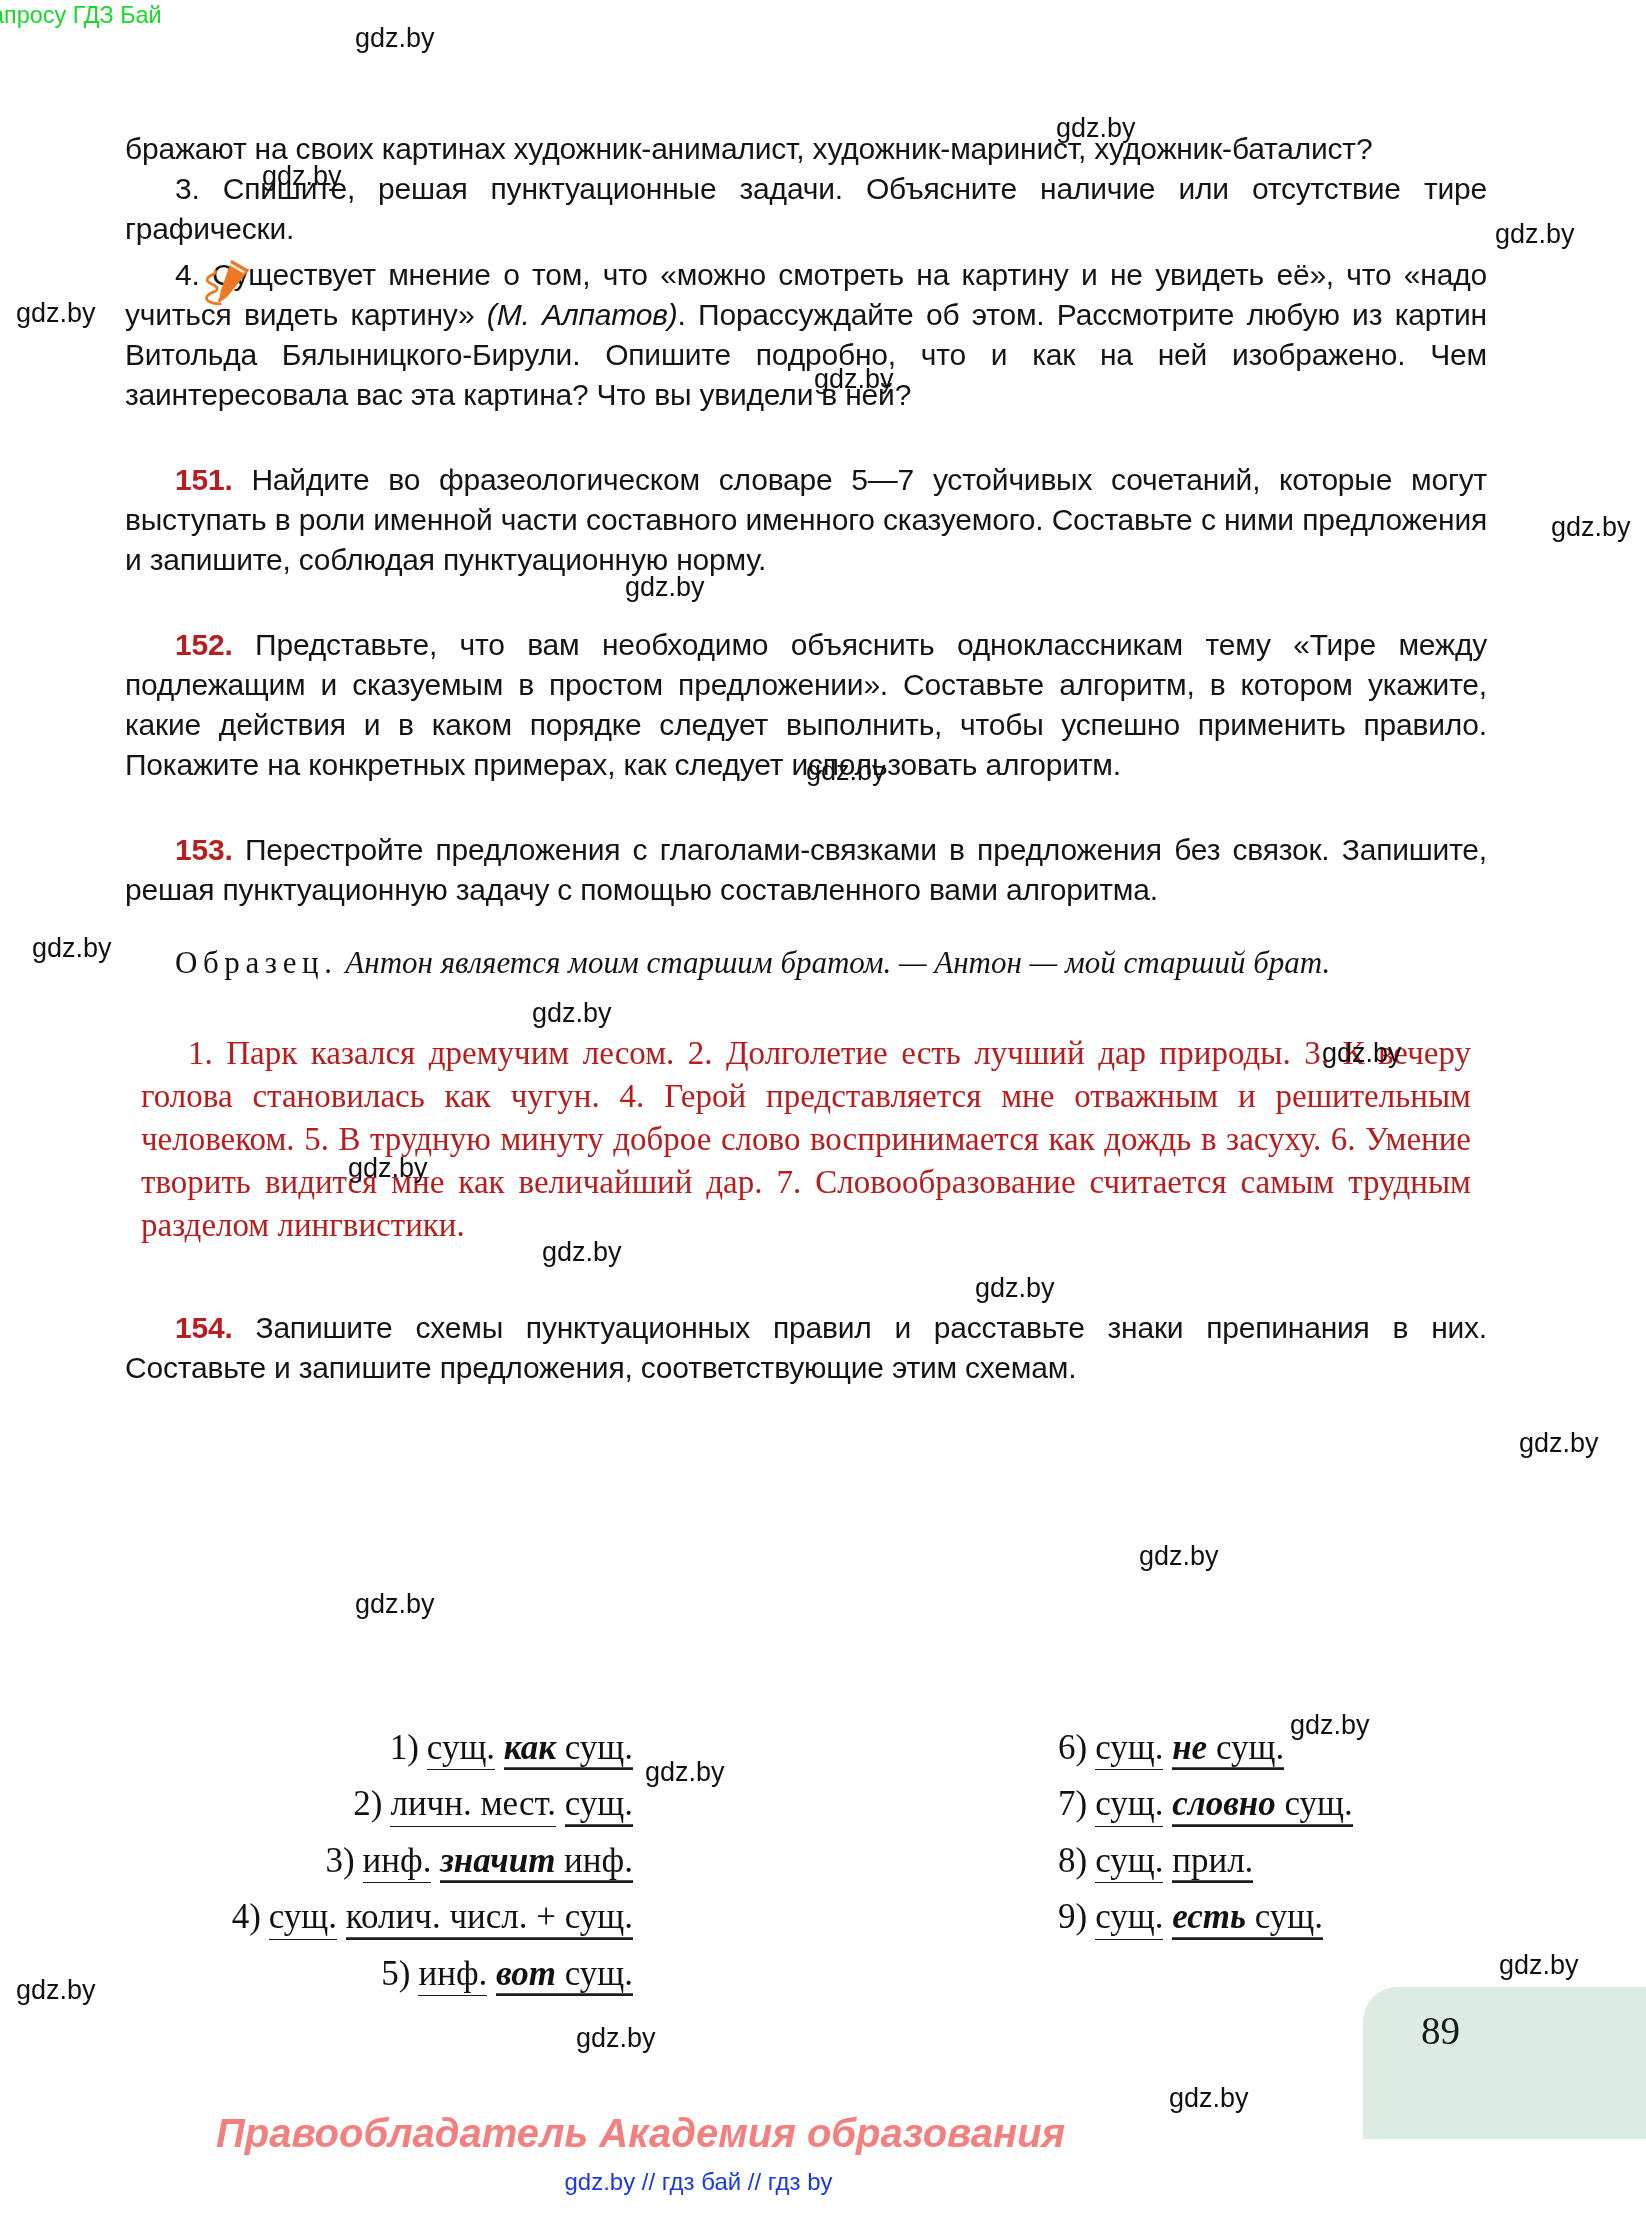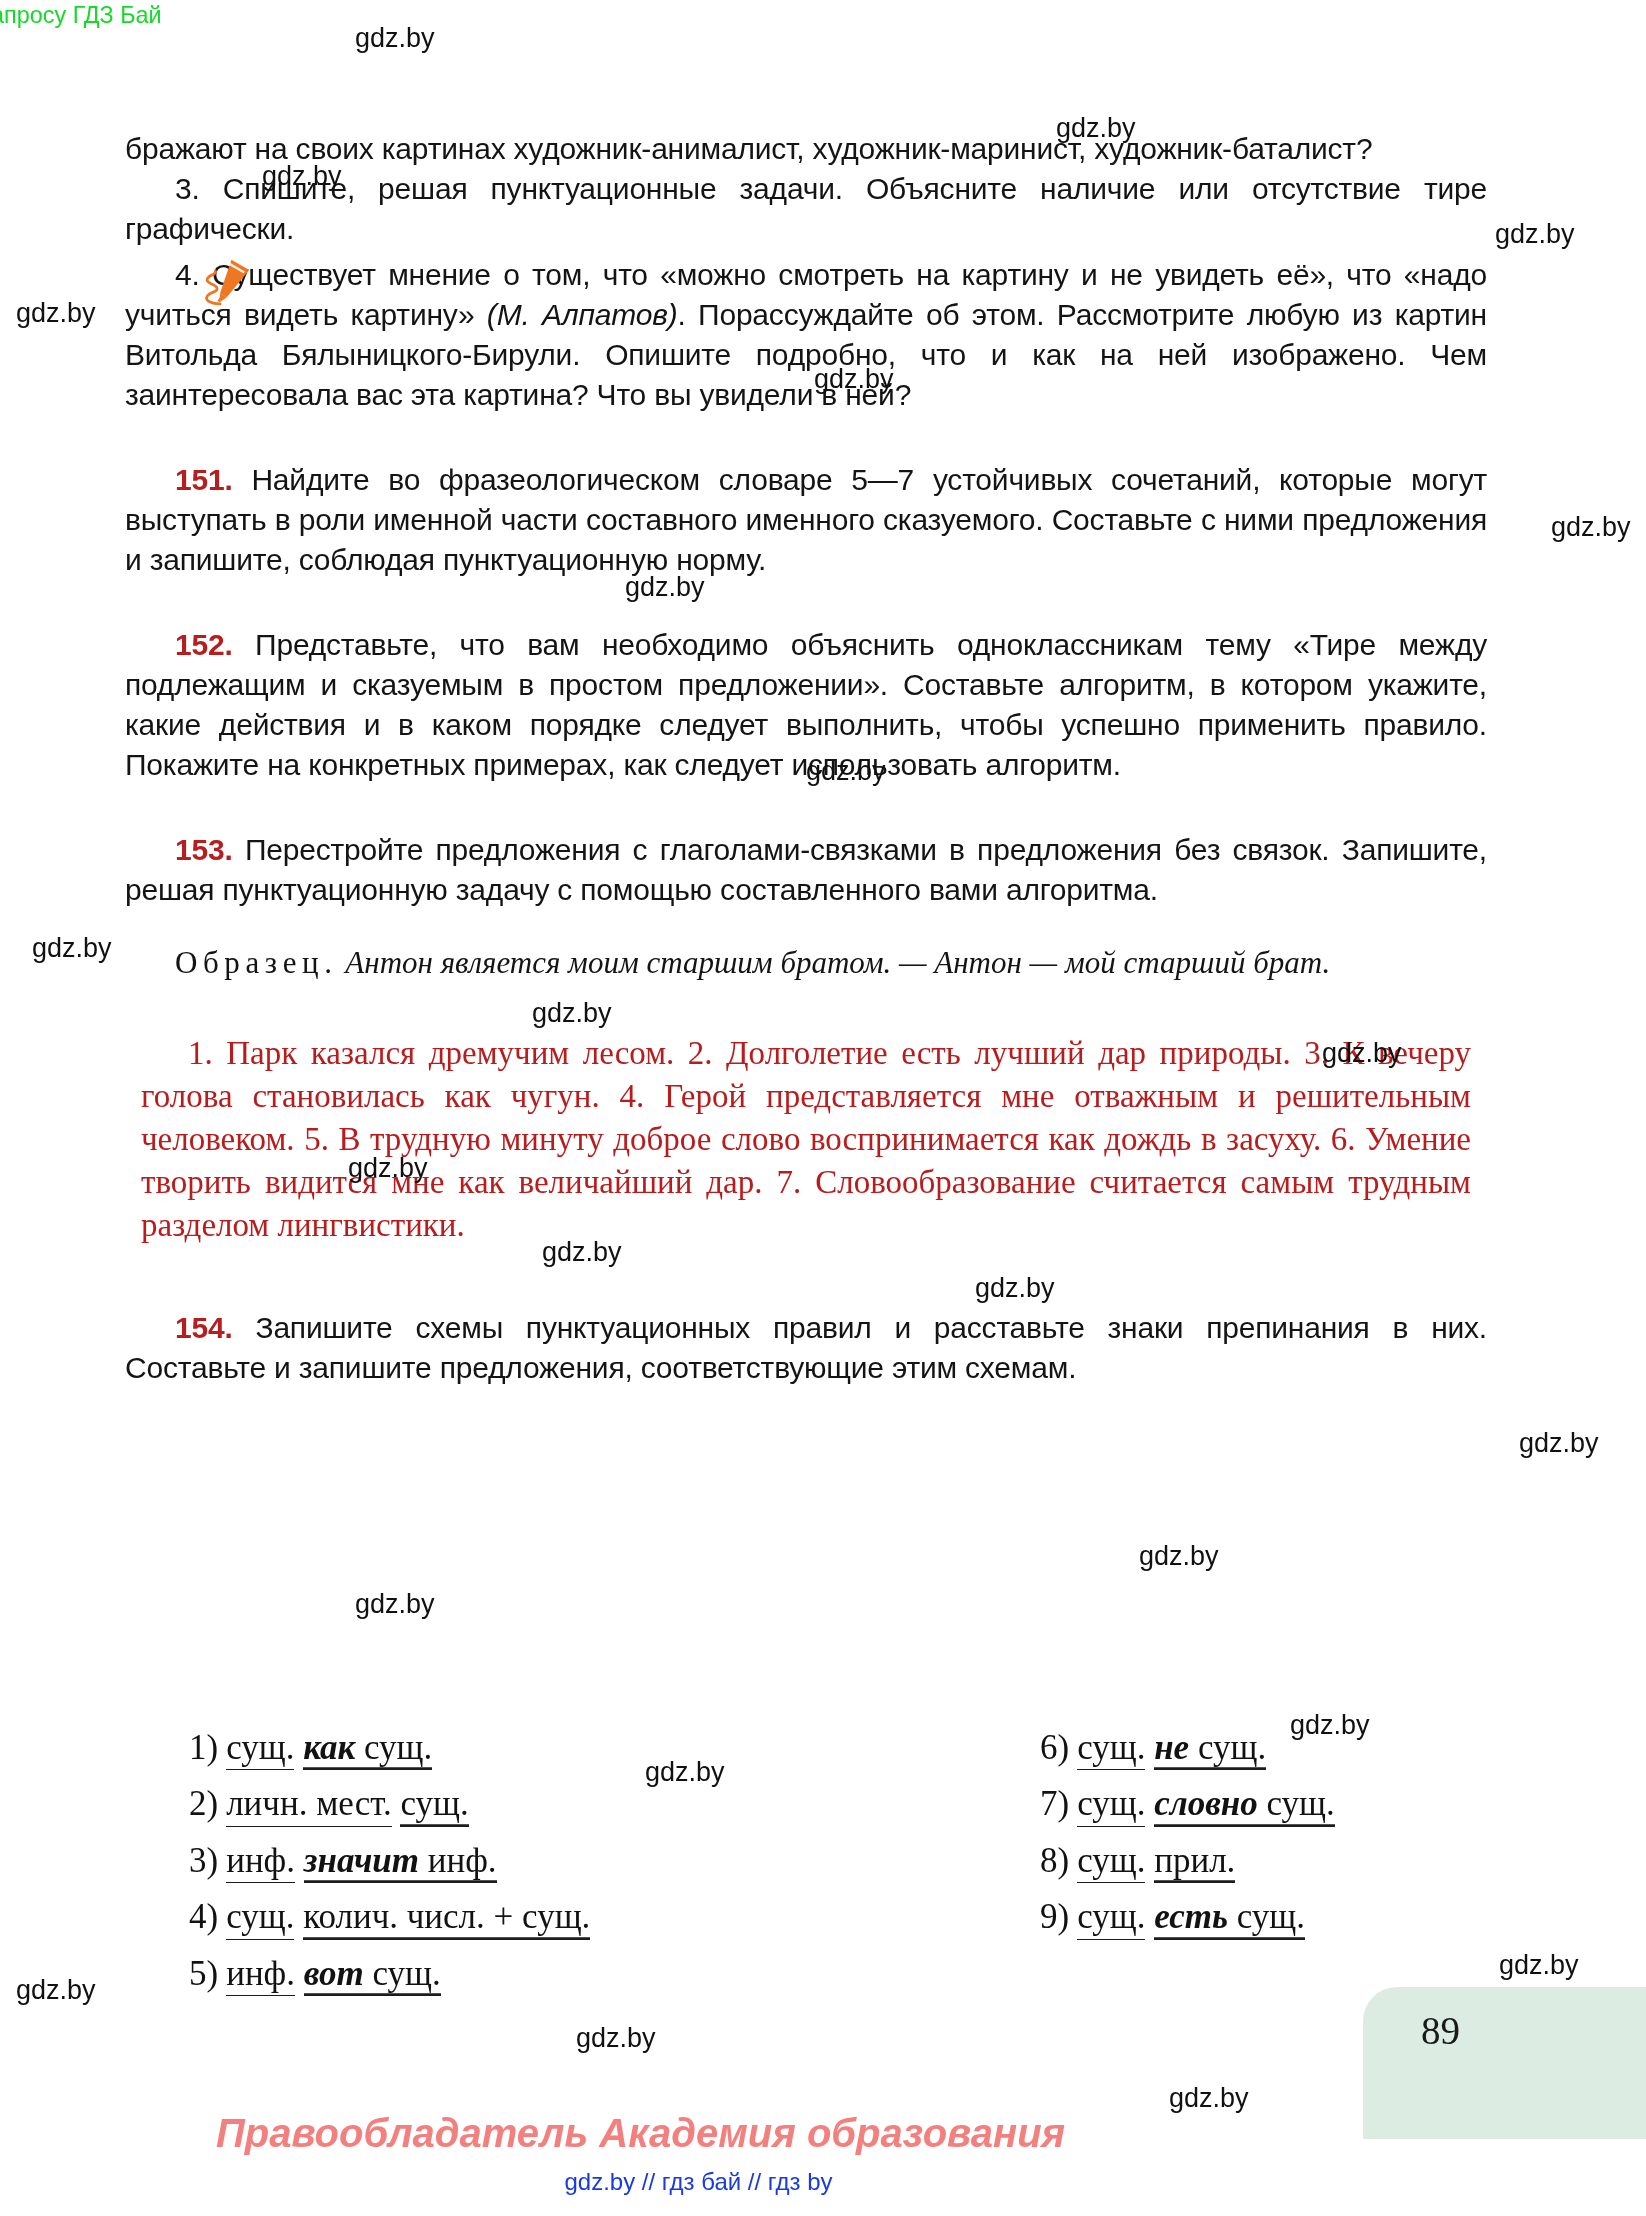--- a/index.html
+++ b/index.html
@@ -99,24 +99,25 @@
     line-height: 42px;
     font-style: italic;
     color: #141414;
     text-align: justify;
   }
   .sp-out { letter-spacing: 5.6px; font-style: normal; }
 
   
   .schemes {
     position: absolute;
-    left: 120px;
+    left: 138px;
     top: 1723px;
     width: 1370px;
     z-index: 2;
+    text-align: right;
   }
   .sch-row {
     display: flex;
     margin-bottom: 6.4px;
   }
   .sch-cell {
     font-family: "Liberation Serif", serif;
     font-size: 35px;
     line-height: 50px;
     color: #121212;

